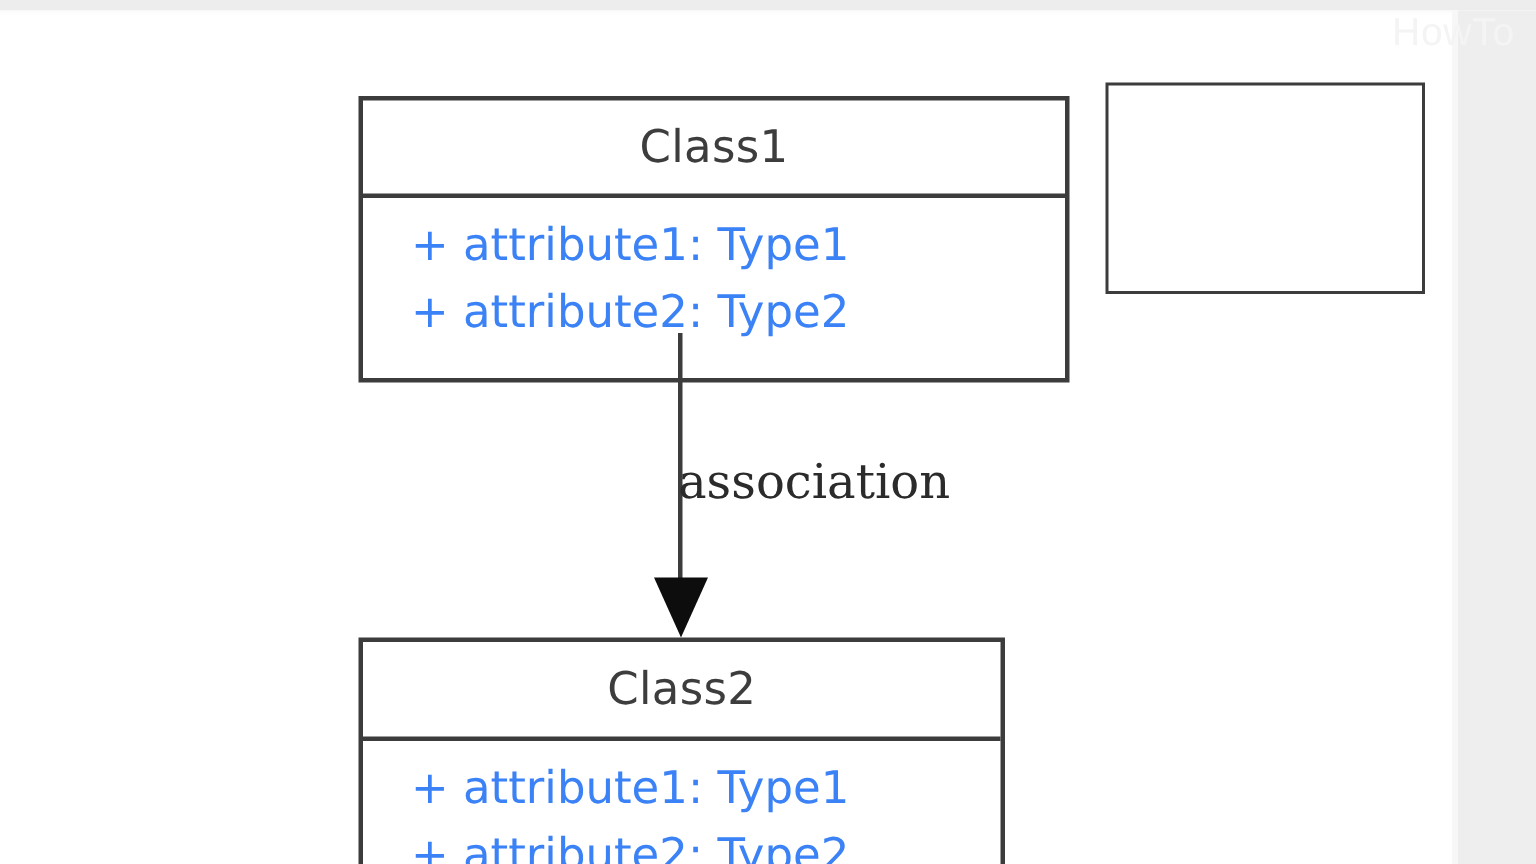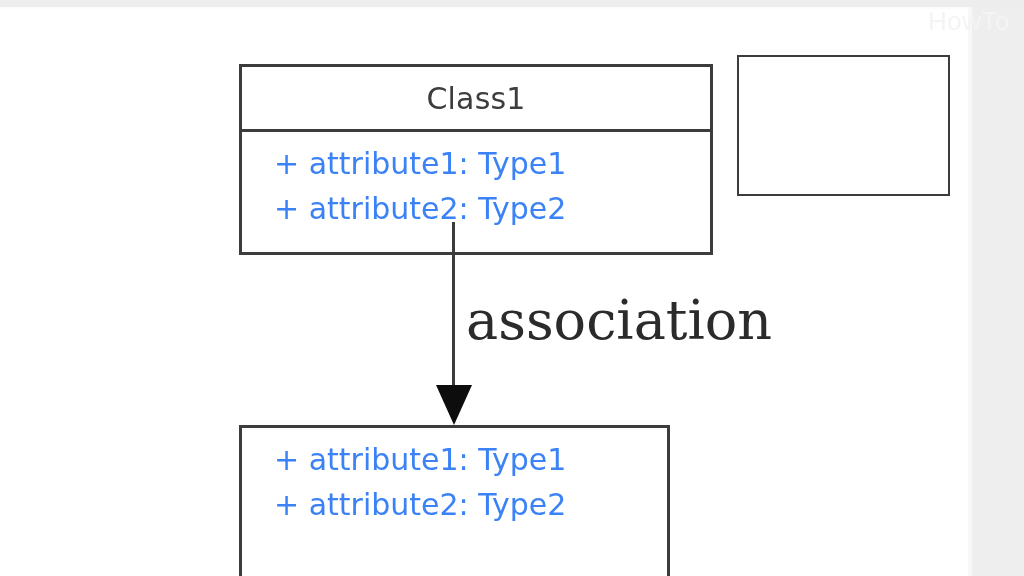--- a/index.html
+++ b/index.html
@@ -149,24 +149,24 @@
     left: 436px;
     top: 385px;
     width: 0;
     height: 0;
     border-left: 18px solid transparent;
     border-right: 18px solid transparent;
     border-top: 40px solid #0d0d0d;
   }
   .assoc-label {
     position: absolute;
-    left: 466px;
+    left: 452px;
     top: 296px;
     font-family: "DejaVu Serif", serif;
-    font-size: 54px;
+    font-size: 32px;
     line-height: 50px;
     color: #2b2b2b;
     white-space: nowrap;
   }
 </style>
 </head>
 <body>
 
 <div id="canvas">
 
@@ -187,19 +187,22 @@
     </div>
   </div>
 
   <div id="empty-box"></div>
 
   <div class="assoc-line"></div>
   <div class="assoc-arrowhead"></div>
   <div class="assoc-label">association</div>
 
   <div class="uml-class" id="class2-box">
+    <div class="name-compartment">
+      <span class="class-name">Class2</span>
+    </div>
     <div class="attr-compartment">
       <div class="attr-row">+ attribute1: Type1</div>
       <div class="attr-row">+ attribute2: Type2</div>
     </div>
   </div>
 
 </div>
 
 </body></html>

